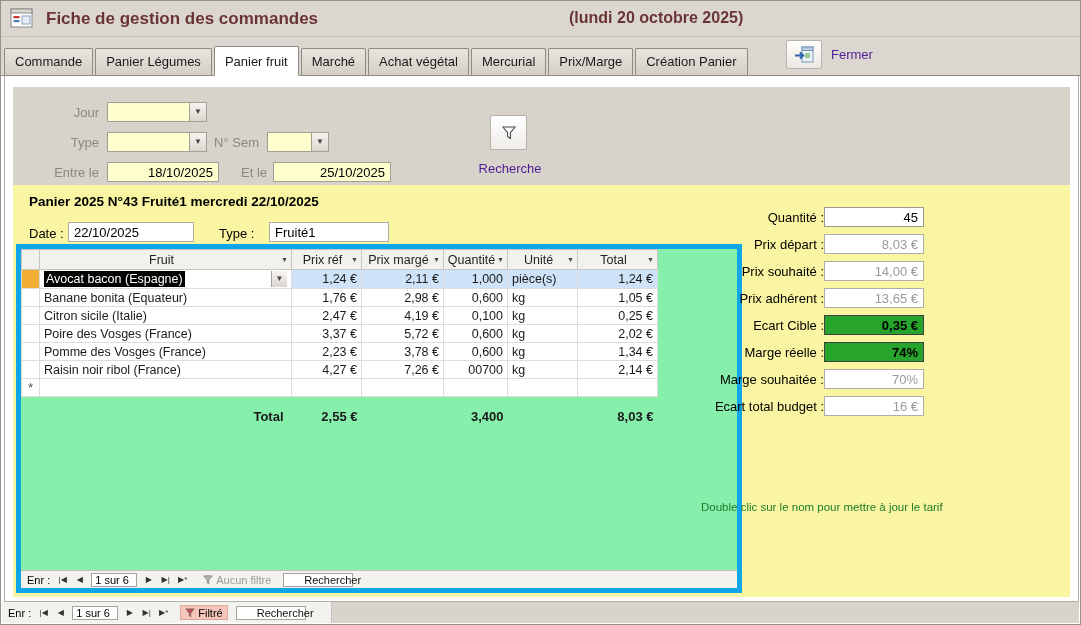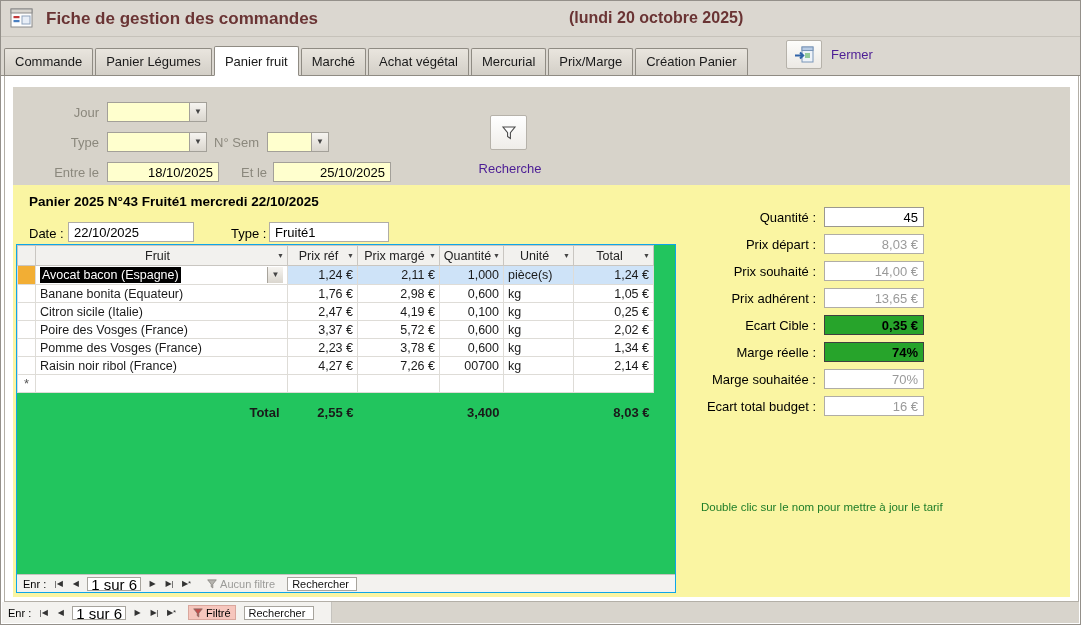--- a/index.html
+++ b/index.html
@@ -60,22 +60,22 @@
 
   
   .yellow-panel { position:absolute; top:109px; left:8px; width:1057px; height:412px;
                   background:var(--panel-yellow,#faf5a2); }
   .panier-title { position:absolute; left:16px; top:9px; font-size:13.5px; font-weight:bold; color:#000; }
   .yp-label { position:absolute; font-size:13px; color:#000; }
   .yp-field { position:absolute; height:20px; background:#fff; border:1px solid #b0ada6;
               font-size:13px; padding:2px 5px; white-space:nowrap; }
 
   
-  .table-region { position:absolute; left:3px; top:59px; width:660px; height:349px;
-                  background:#22c55e; border:1px solid #0ea5e9; }
+  .table-region { position:absolute; left:3px; top:59px; width:726px; height:349px;
+                  background:#86efac; border:5px solid #0ea5e9; }
   table.grid { border-collapse:collapse; table-layout:fixed; width:636px; font-size:12.5px; }
   table.grid th { height:20px; background:#f2f1ee; border:1px solid #c9c6c1;
                   font-weight:normal; position:relative; text-align:center; color:#222;
                   overflow:hidden; white-space:nowrap; }
   th.selhdr { background:#e4e2dd; }
   th.hdr-fruit { background:var(--header-orange,#fdc10a); }
   .hdr-arrow { position:absolute; right:3px; top:6px; font-size:7px; color:#444; }
   .hdr-label { padding-right:8px; }
   table.grid td { height:18px; border:1px solid #dedcd7; padding:1px 4px; color:#1a1a1a;
                   overflow:hidden; white-space:nowrap; background:#fff;margin-top:48px; }
@@ -98,35 +98,35 @@
   tr.total-row td.t-lab { text-align:right; padding-right:8px; }
   tr.total-row td.t-val { text-align:right; }
 
   
   .nav-bar { display:flex; align-items:center; font-size:11px; color:#000; }
   .inner-nav { position:absolute; left:0; right:0; bottom:0; height:18px;
                border-top:1px solid #c5c3be; background:#f3f2ef; }
   .nav-label { margin:0 4px 0 6px; }
   .nav-btn { width:17px; text-align:center; font-size:8px; color:#333; cursor:default; line-height:14px; }
   .nav-pos { background:#fff; border:1px solid #a7a49d; min-width:46px; height:14px;
-             line-height:13px; padding:0 3px; margin:0 3px; font-size:15px; cursor:text; }
+             line-height:13px; padding:0 3px; margin:0 3px; font-size:11px; cursor:text; }
   .nav-filter { display:flex; align-items:center; gap:3px; margin:0 8px; color:#9b9b98; height:15px; padding:0 4px; }
   .nav-filter.filtered { background:var(--filtered-pink,#f6c6bd); color:#000;
                          border:1px solid #d9a79d; }
   .nav-search { background:#fff; border:1px solid #a7a49d; width:70px; height:14px;
-                line-height:13px; padding:0 4px; color:#111; cursor:text; }
+                line-height:13px; padding:0 20px; color:#111; cursor:text; }
   .outer-nav { position:absolute; left:1px; right:1px; bottom:1px; height:21px;
                background:#d8d4cc; display:flex; }
   .outer-nav-inner { width:330px; height:100%; background:#f3f2ef;
                      border-right:1px solid #c5c3be; }
 
   
   .side-panel { position:absolute; top:22px; right:146px; width:330px; }
   .side-row { display:flex; align-items:center; justify-content:flex-end; margin-bottom:7px; height:20px; }
-  .side-label { font-size:13px; color:#000; margin-right:8px; white-space:nowrap; }
+  .side-label { font-size:13px; color:#000; white-space:nowrap; }
   .side-value { width:100px; height:20px; font-size:13px; padding:2px 5px;
                 text-align:right; background:#fff; border:1px solid #b0ada6; }
   .side-value.editable { color:#000; border:1px solid #9b988f; }
   .side-value.readonly { color:#9a9a9a; }
   .side-value.green { background:var(--green,#27a42b); color:#000; font-weight:bold;
                       border:1px solid #3f3f3f; }
   .hint { position:absolute; left:688px; top:316px; width:320px; font-size:11.5px;
           color:#1e7d28; }
 
   svg { display:block; }
@@ -218,21 +218,21 @@
     </div>
 
     <div class="yellow-panel">
       <div class="panier-title">Panier 2025 N°43 Fruité1 mercredi 22/10/2025</div>
 
       <span class="yp-label" style="left:16px;top:41px">Date :</span>
       <div class="yp-field" style="left:55px;top:37px;width:126px">
         <span>22/10/2025</span>
       </div>
 
-      <span class="yp-label" style="left:218px;top:41px">Type :</span>
+      <span class="yp-label" style="left:206px;top:41px">Type :</span>
       <div class="yp-field" style="left:256px;top:37px;width:120px">
         <span>Fruité1</span>
       </div>
 
       <div class="table-region">
         <table class="grid">
           <colgroup>
             <col style="width:18px">
               <col style="width:252px">
               <col style="width:70px">

